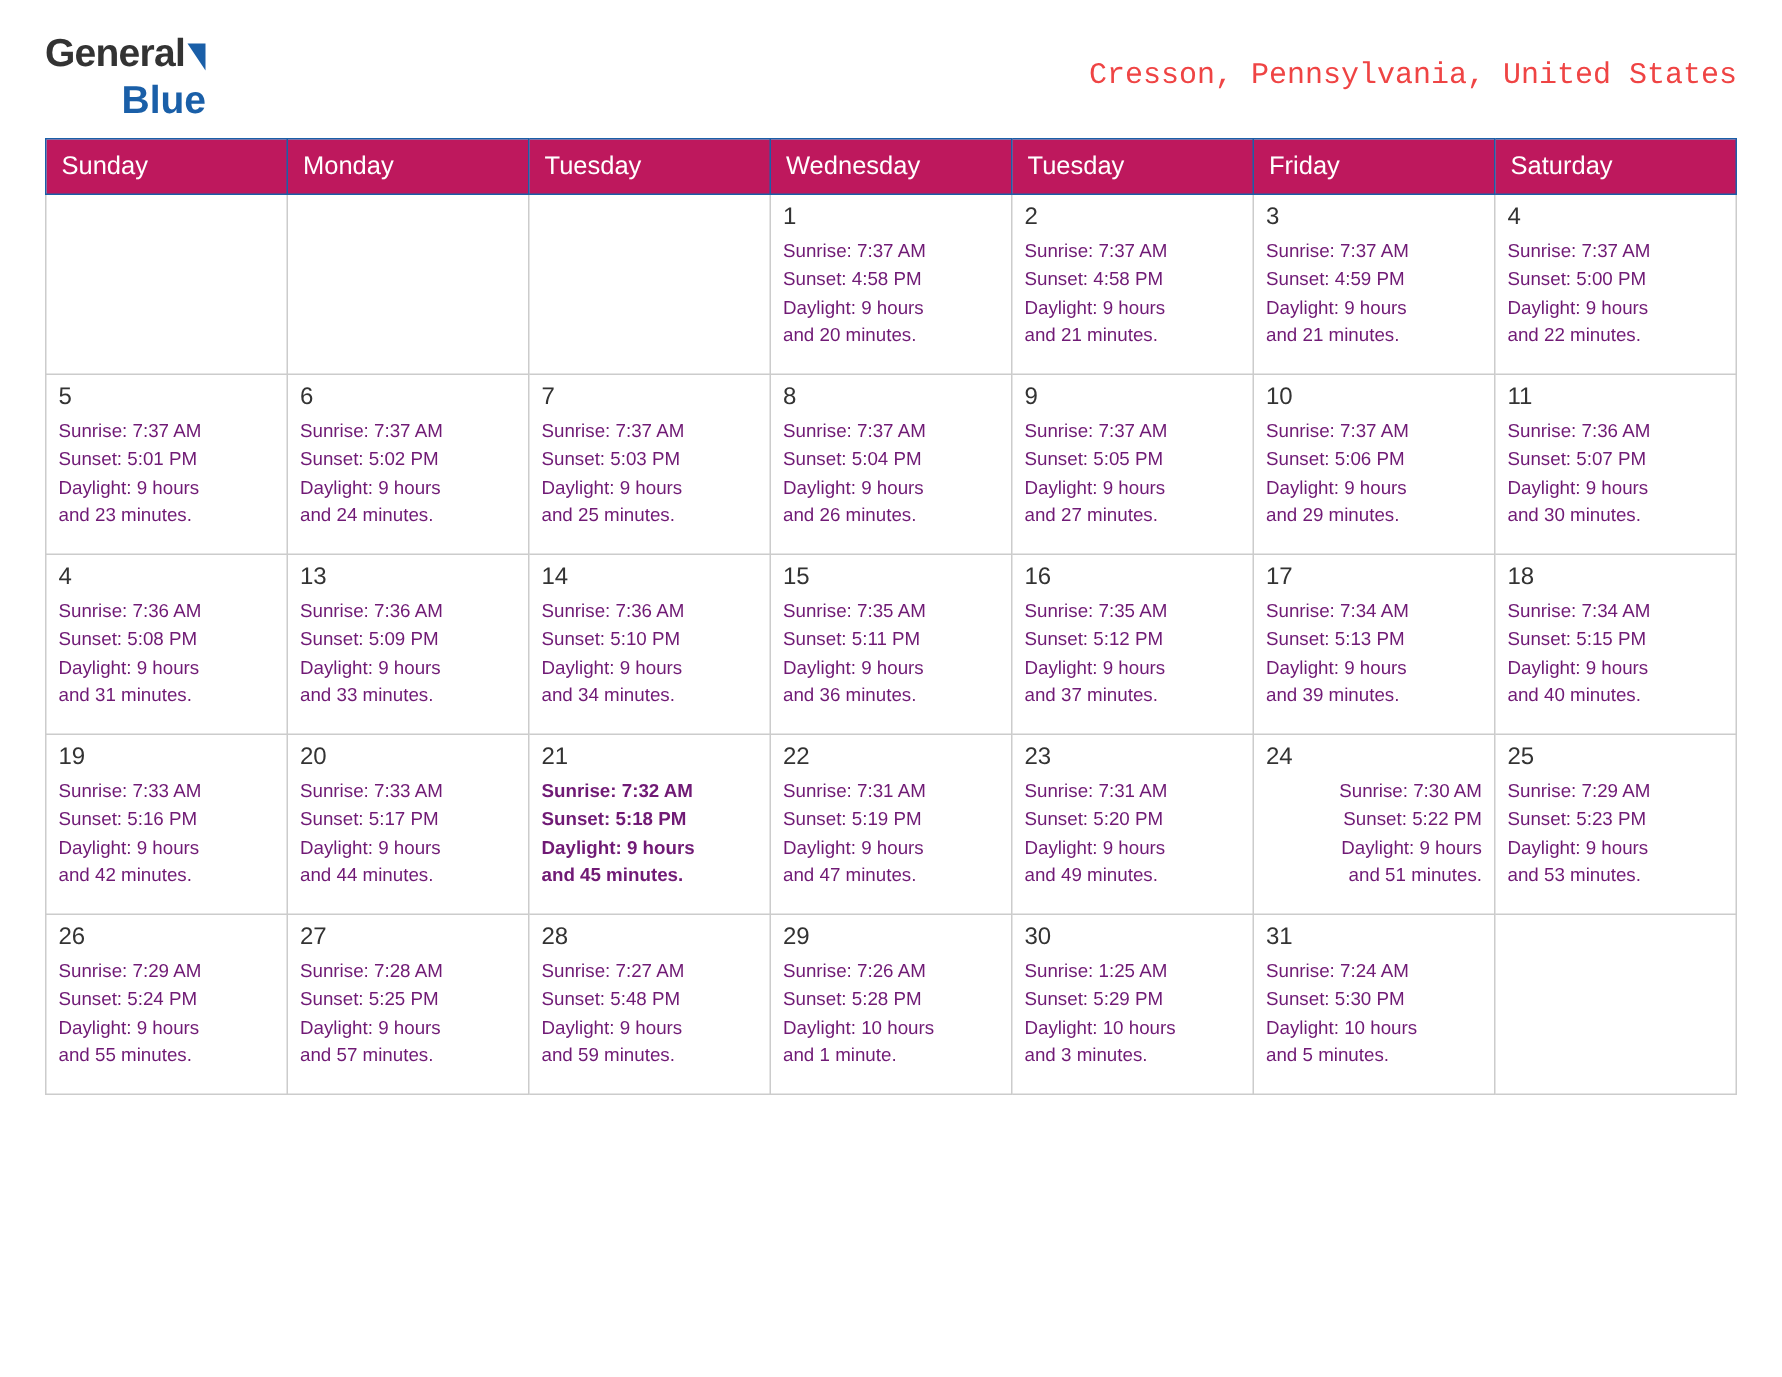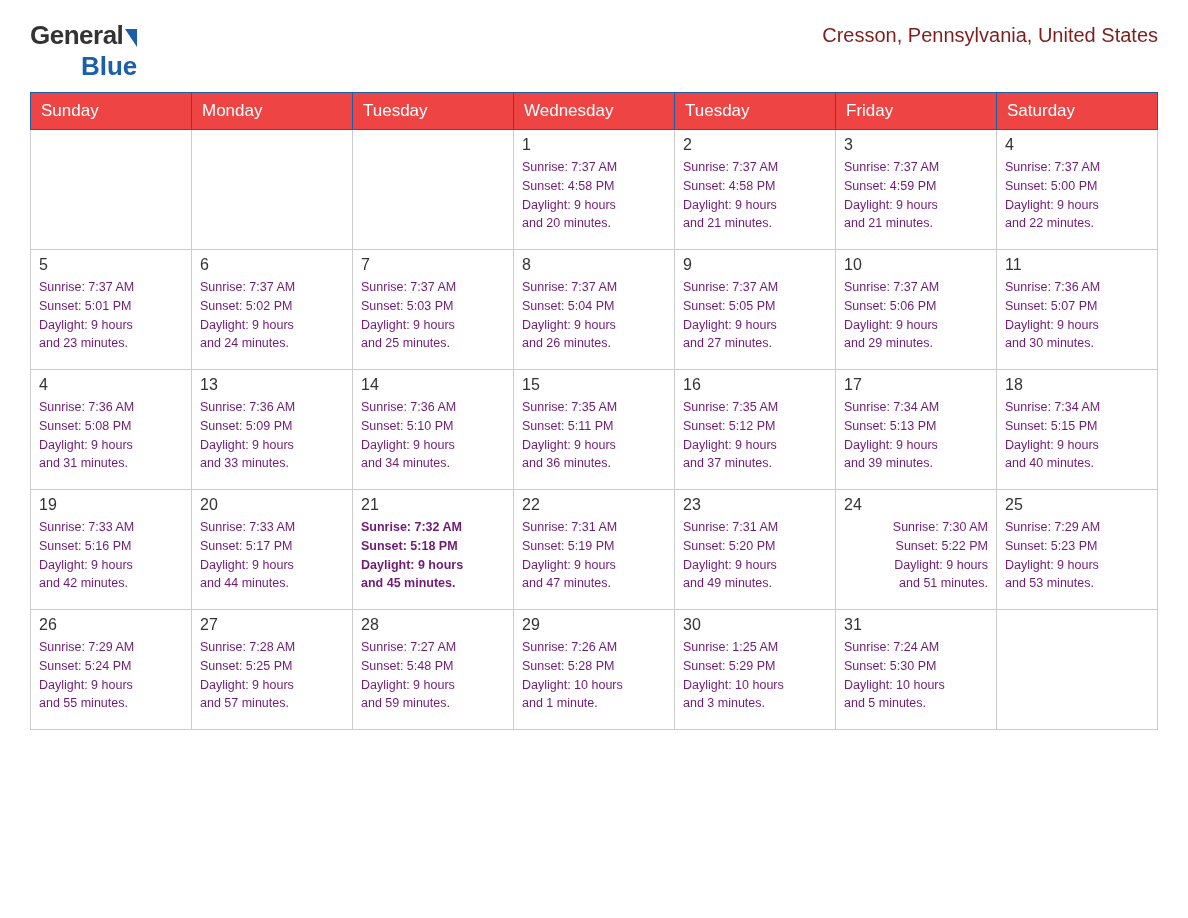--- a/index.html
+++ b/index.html
@@ -51,30 +51,31 @@
       text-align: right;
     }
     .month-title {
       font-size: 52px;
       font-weight: normal;
       color: #333;
       line-height: 1.1;
     }
     .location {
       font-size: 20px;
-      color: #7f1d1d;
-      margin-top: 4px;
+      color: #ef4444;
+      margin-top: 19px;
+      font-family: Liberation Mono, monospace;
     }
     .calendar {
       width: 100%;
       border-collapse: collapse;
       margin-top: 10px;
     }
     .calendar th {
-      background-color: #ef4444;
+      background-color: #be185d;
       color: #fff;
       font-size: 17px;
       font-weight: normal;
       padding: 8px 10px;
       text-align: left;
       border: 1px solid #1a5fa8;
     }
     .calendar td {
       border: 1px solid #ccc;
       vertical-align: top;

